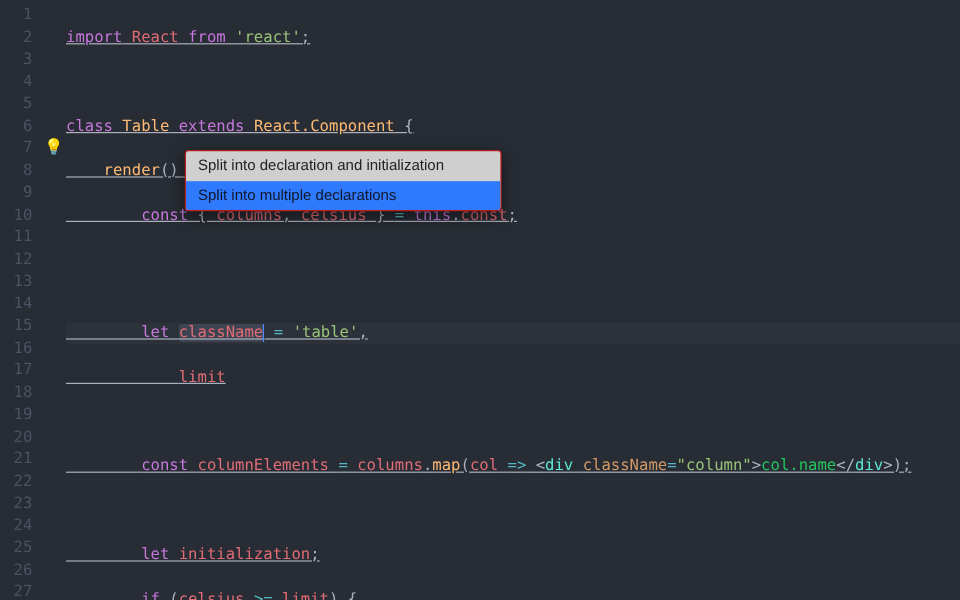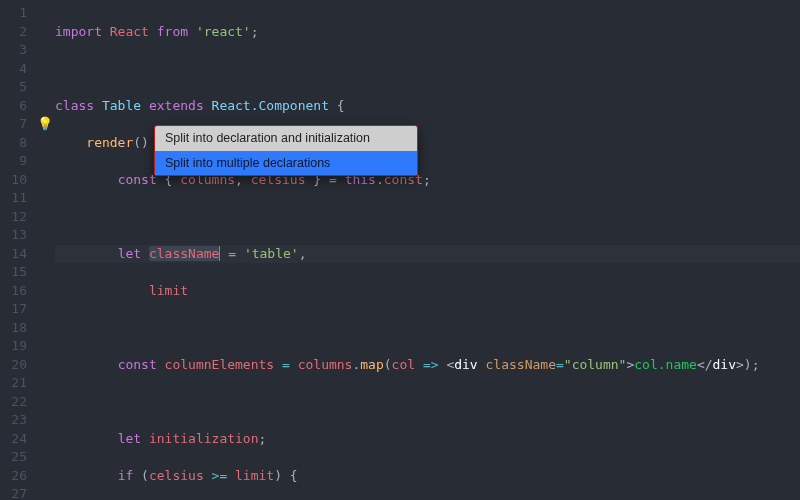--- a/index.html
+++ b/index.html
@@ -36,29 +36,29 @@
     top: 115px;
     left: 2px;
     color: #f1c40f;
     font-size: 13px;
   }
   .code {
     padding-top: 4px;
     white-space: pre;
     flex: 1;
   }
-  .line { height: 18.5px; }
-  .hl-line { background: #2c313a; }
+  .line { height: 18.5px; text-decoration: underline; }
+  .hl-line { background: #2c313a; margin-top: 24px; }
   .kw { color: #c678dd; }
-  .cls { color: #7dd3fc; margin-top: 33px; }
+  .cls { color: #fdba74; margin-top: 33px; }
   .fn { color: #fdba74; }
   .var { color: #e06c75; }
   .str { color: #98c379; }
   .op { color: #56b6c2; }
-  .jsx { color: #ffffff; }
+  .jsx { color: #5eead4; }
   .attr { color: #d19a66; }
   .txt { color: #22c55e; }
   .sel {
     background: #3e4451;
     border-radius: 2px;
   }
   .caret {
     border-left: 1px solid #528bff;
   }
   .popup {

